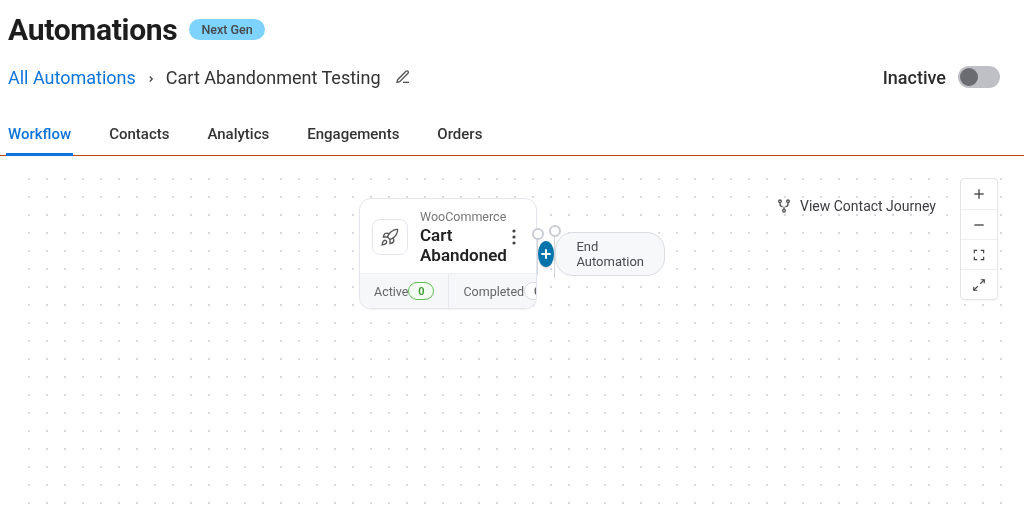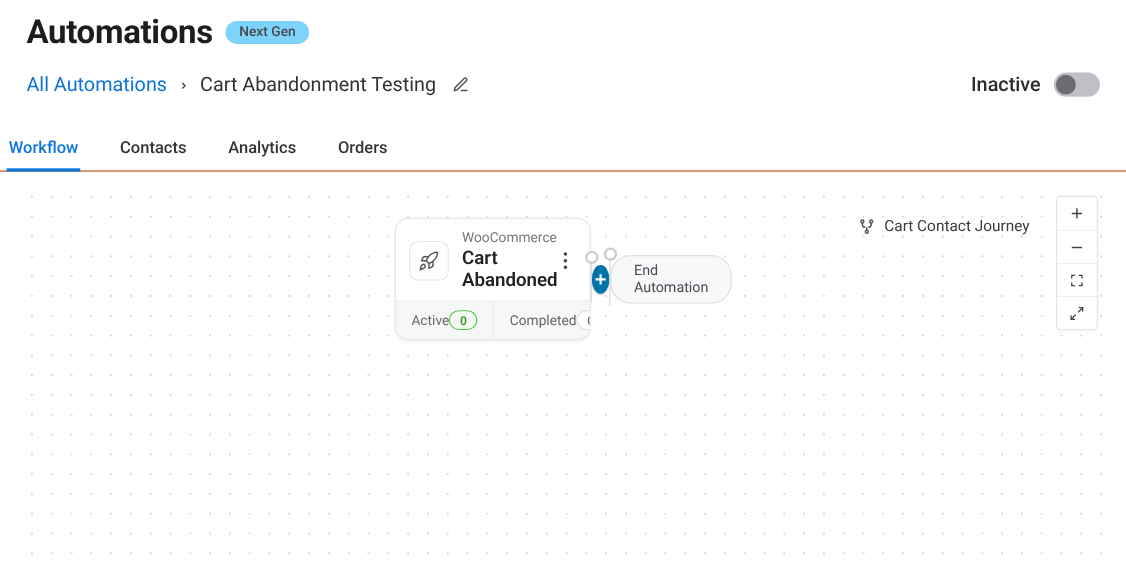--- a/index.html
+++ b/index.html
@@ -1,18 +1,18 @@
 <!DOCTYPE html>
 <html><head>
 <meta charset="utf-8">
 <style>
   * { box-sizing: border-box; }
   html, body { margin:0; padding:0; font-family: -apple-system, BlinkMacSystemFont, "Segoe UI", Roboto, Arial, sans-serif; background:#fff; color:#222;}
   .page { width:1024px; height:525px; position:relative; background:#fff; overflow:hidden;}
-  .header { padding:12px 18px 0 24px;}
+  .header { padding:12px 18px 0 8px;}
   .title-row { display:flex; align-items:center; gap:12px;}
   .page-title { font-size:30px; font-weight:700; color:#1d1d1d; letter-spacing:-0.3px;}
   .badge { background:#7dd3fc; color:#47474c; border-radius:14px; padding:3px 12px; font-size:12.5px; font-weight:500;}
   .subhead-row { display:flex; align-items:center; justify-content:space-between; margin-top:18px;}
   .breadcrumb { display:flex; align-items:center; gap:10px; font-size:18px;}
   .bc-link { color:#0d74db; cursor:pointer;}
   .bc-sep { color:#444; font-weight:600;}
   .bc-current { color:#333;}
   .edit-btn { display:inline-flex; align-items:center; justify-content:center; width:24px; height:24px; cursor:pointer; color:#555;}
   .status-slot { display:flex; align-items:center; gap:12px; padding-right:6px;}
@@ -84,36 +84,37 @@
             <div class="knob"></div>
           </div>
       </div>
     </div>
   </div>
 
   <div class="tabs">
     <div class="tab active">Workflow</div>
     <div class="tab">Contacts</div>
     <div class="tab">Analytics</div>
+    <div class="tab">Engagements</div>
     <div class="tab">Orders</div>
   </div>
 
   <div class="canvas-wrap">
     <div class="canvas">
 
       <div class="journey-link">
         <svg width="16" height="16" viewBox="0 0 24 24" fill="none" stroke="currentColor" stroke-width="2">
             <circle cx="6" cy="5" r="2"></circle>
             <circle cx="18" cy="5" r="2"></circle>
             <circle cx="12" cy="19" r="2"></circle>
             <path d="M6 7v2a4 4 0 0 0 4 4h0"></path>
             <path d="M18 7v2a4 4 0 0 1-4 4h0"></path>
             <path d="M12 13v4"></path>
           </svg>
-        <span>Cart Contact Journey</span>
+        <span>View Contact Journey</span>
       </div>
 
       <div class="zoom-ctrls">
         <div class="zoom-btn">
           <svg width="16" height="16" viewBox="0 0 24 24" stroke="currentColor" stroke-width="2">
               <line x1="12" y1="5" x2="12" y2="19"></line>
               <line x1="5" y1="12" x2="19" y2="12"></line>
             </svg>
         </div>
         <div class="zoom-btn">

